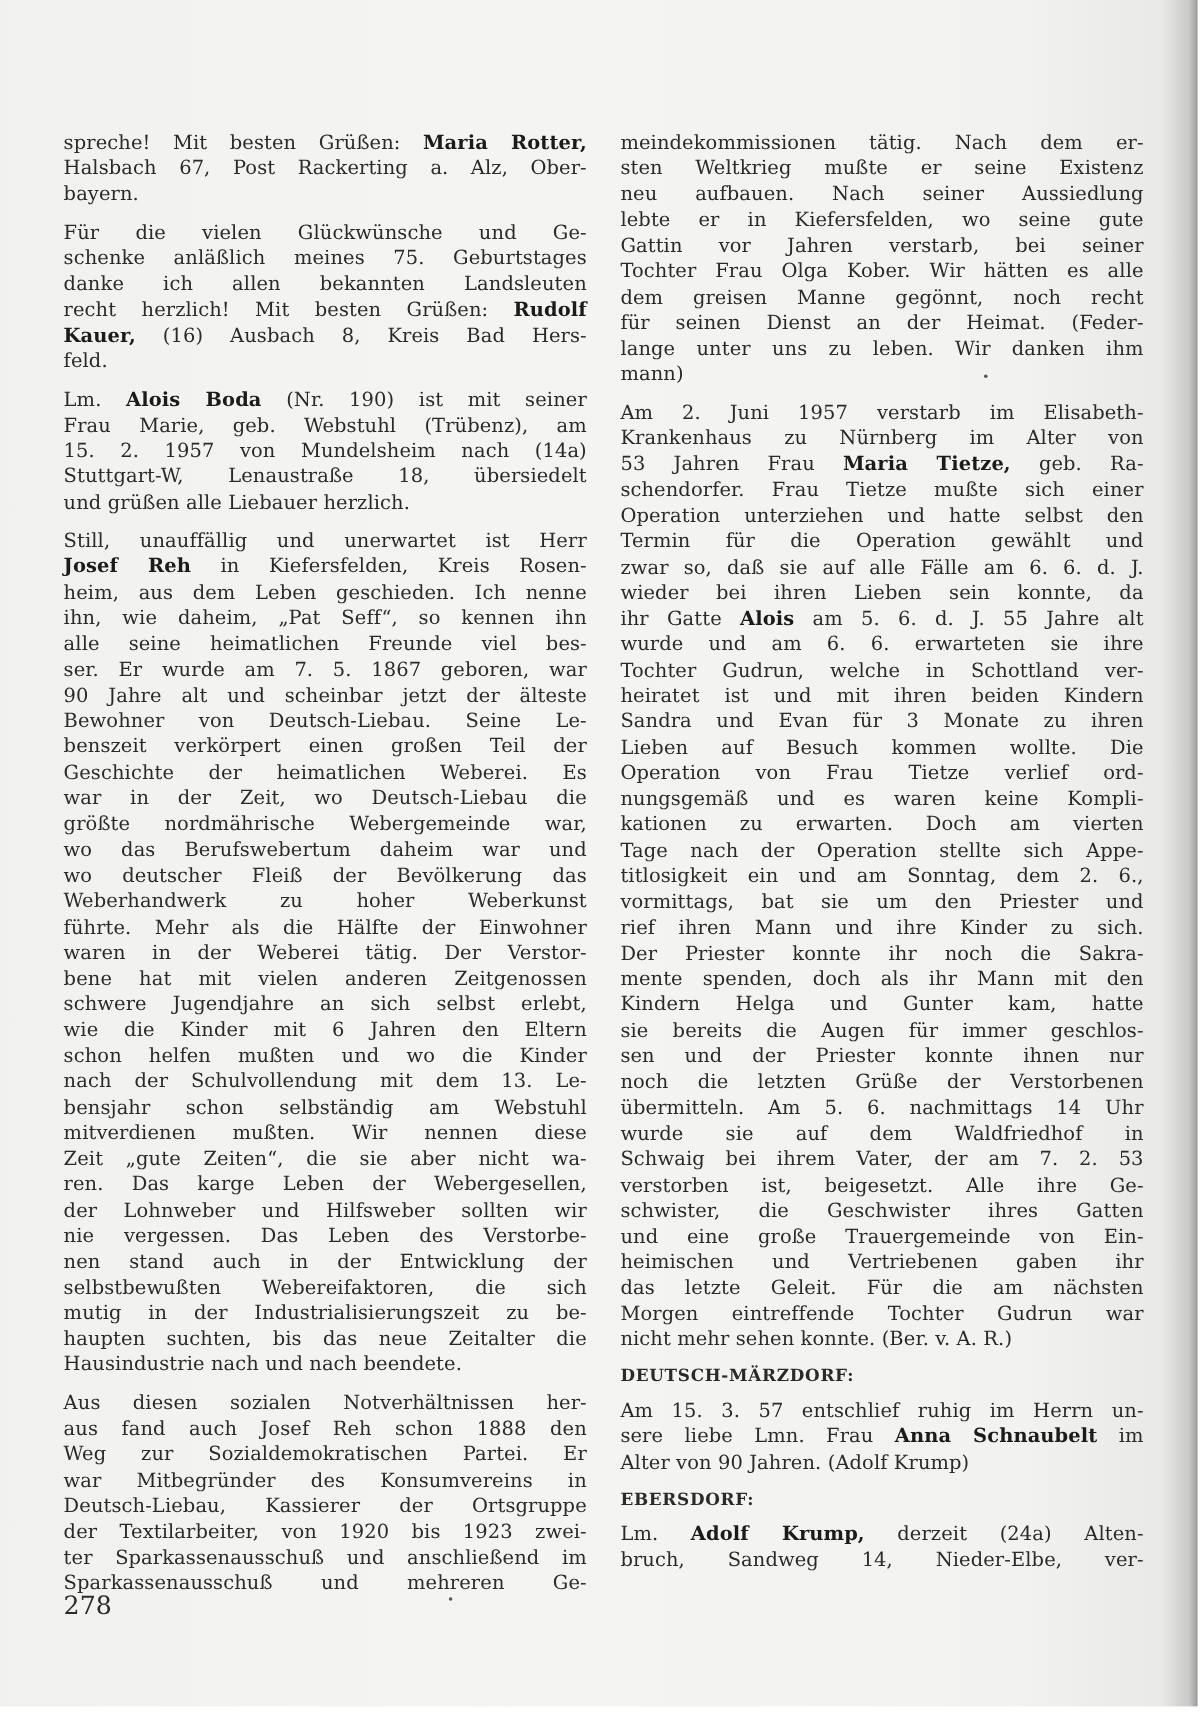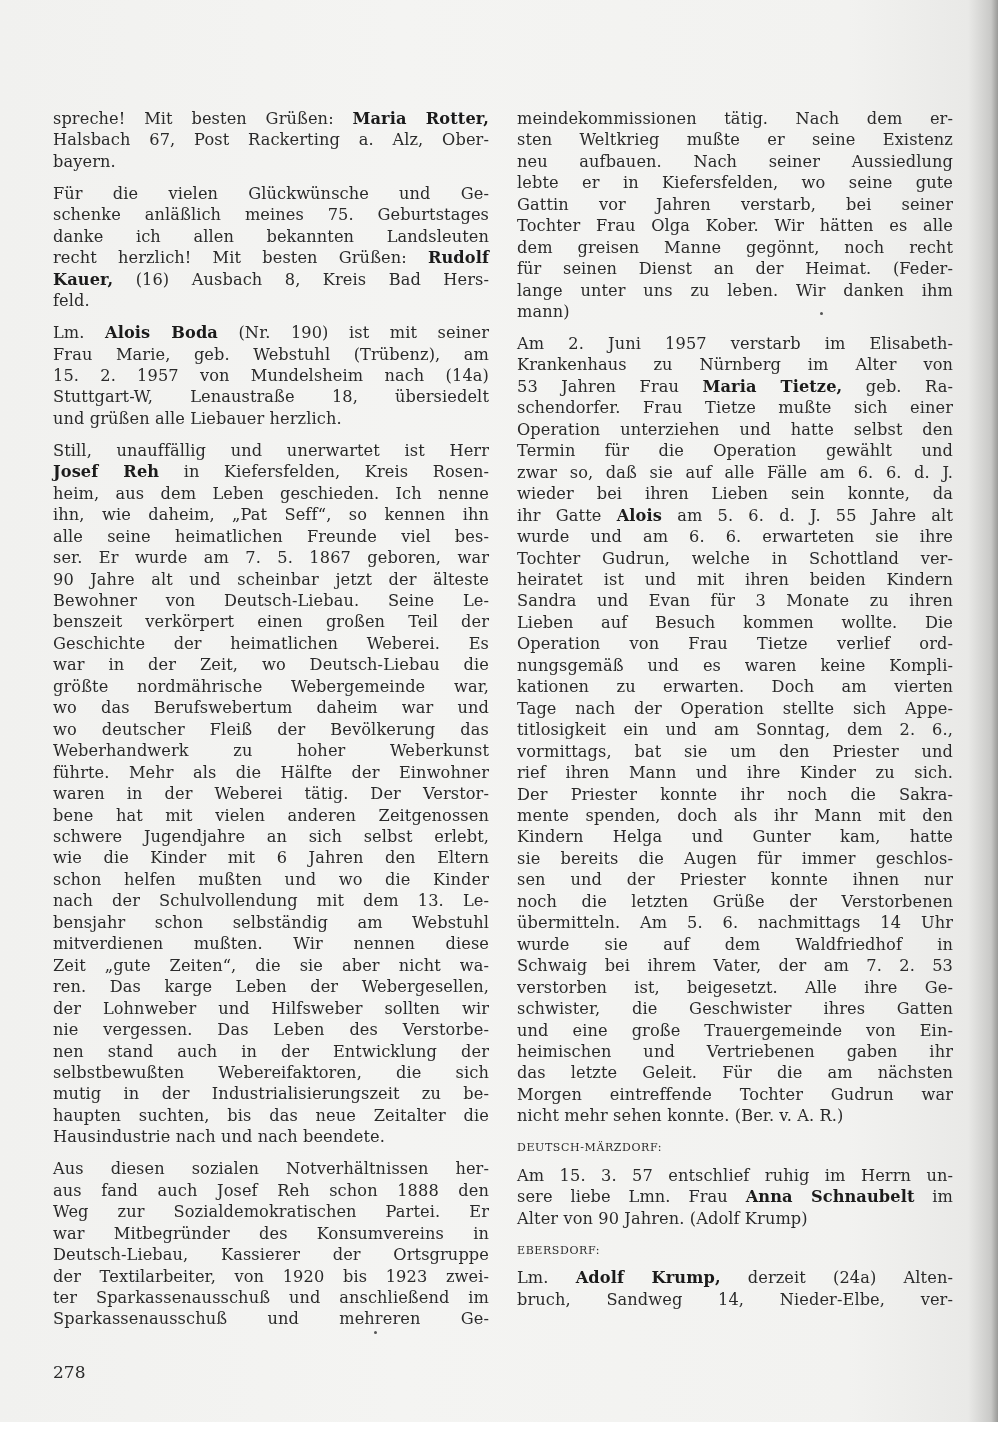--- a/index.html
+++ b/index.html
@@ -17,26 +17,26 @@
     font-size: 16.2px; line-height: 21.45px; color: #2a2a2a;
     text-align: justify; letter-spacing: 0.1px;
   }
   .col-left { left: 53px; }
   .col-right { left: 517px; }
   .col p { margin: 0 0 10.5px 0; hyphens: manual; }
   .col p .ln { display: block; text-align: justify; text-align-last: justify; white-space: nowrap; }
   .col p .ln.last { text-align-last: left; }
   b { font-weight: bold; color: #1b1b1b; }
   .heading {
-    font-weight: normal; letter-spacing: 0.6px; margin: 0 0 6px 0; font-size: 11px;
+    font-weight: bold; letter-spacing: 0.6px; margin: 0 0 6px 0; font-size: 14px;
   }
   .page-number {
     position: absolute; left: 53px; top: 1326px;
     font-family: "DejaVu Serif", "Liberation Serif", serif;
-    font-size: 17px; color: #2a2a2a; margin-top: 36px;
+    font-size: 21px; color: #2a2a2a;
   }
   .dot { position: absolute; width: 3px; height: 3px; border-radius: 50%; background: #555; }
 </style>
 </head>
 <body>
 
 <div class="page">
   <div class="col col-left" id="col-left">
       <p>
         <span class="ln"><span>spreche! Mit besten Grüßen: </span><b>Maria Rotter,</b></span>

